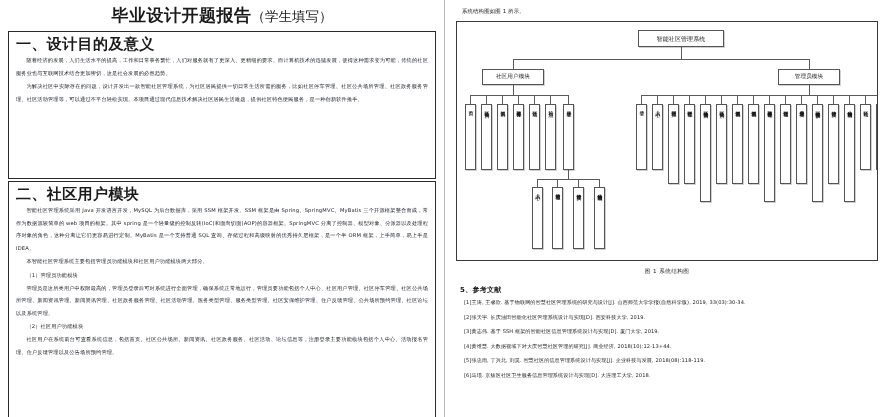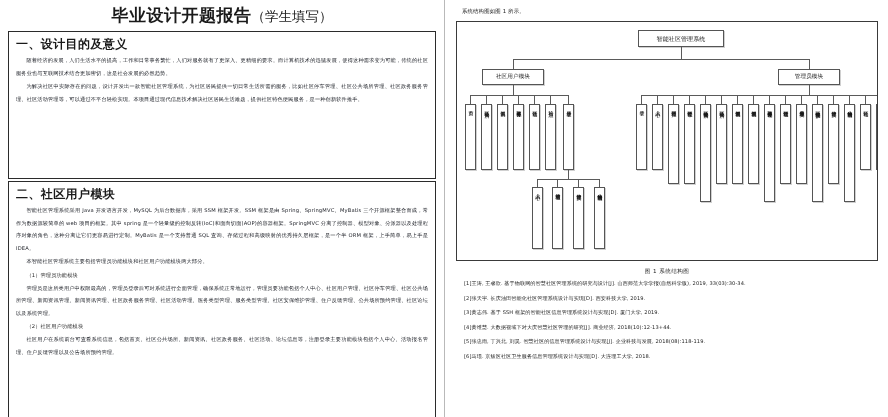--- a/index.html
+++ b/index.html
@@ -56,21 +56,21 @@
     padding: 5px 7px 0 7px;
     overflow: hidden;
   }
   .frame.bottom {
     height: 241px;
     padding: 5px 7px 0 7px;
     overflow: hidden;
     margin-top: 2px;
   }
   .sec-head {
-    font-size: 12px;
+    font-size: 15px;
     font-weight: bold;
     letter-spacing: 0.4px;
     margin: 1px 0 4px 0;
     line-height: 12px;
   }
   .para {
     font-size: 5.2px;
     line-height: 12.6px;
     text-align: justify;
     text-justify: inter-ideograph;
@@ -305,20 +305,21 @@
         <div class="node leaf" style="left:371px; top:82px; height:80px;">住户反馈管理</div>
         <div class="node leaf" style="left:387px; top:82px; height:98px;">公告场所预约管理</div>
         <div class="node leaf" style="left:403px; top:82px; height:66px;">社区论坛</div>
         <div class="node leaf" style="left:419px; top:82px; height:66px;">系统管理</div>
 
       </div>
     </div>
 
     <div class="figcap">图 1 系统结构图</div>
 
+    <div class="ref-head">5、参考文献</div>
     <div class="ref">[1]王涛, 王馨欣. 基于物联网的智慧社区管理系统的研究与设计[J]. 山西师范大学学报(自然科学版), 2019, 33(03):30-34.</div>
     <div class="ref">[2]张天宇. 长庆油田智能化社区管理系统设计与实现[D]. 西安科技大学, 2019.</div>
     <div class="ref">[3]黄志伟. 基于 SSH 框架的智能社区信息管理系统设计与实现[D]. 厦门大学, 2019.</div>
     <div class="ref">[4]黄维慧. 大数据视域下对大庆智慧社区管理的研究[J]. 商业经济, 2018(10):12-13+44.</div>
     <div class="ref">[5]张忠雨, 丁兴北, 刘昊. 智慧社区的信息管理系统设计与实现[J]. 企业科技与发展, 2018(08):118-119.</div>
     <div class="ref">[6]马琨. 京鲅区社区卫生服务信息管理系统设计与实现[D]. 大连理工大学, 2018.</div>
 
   </div>
 </div>
 

